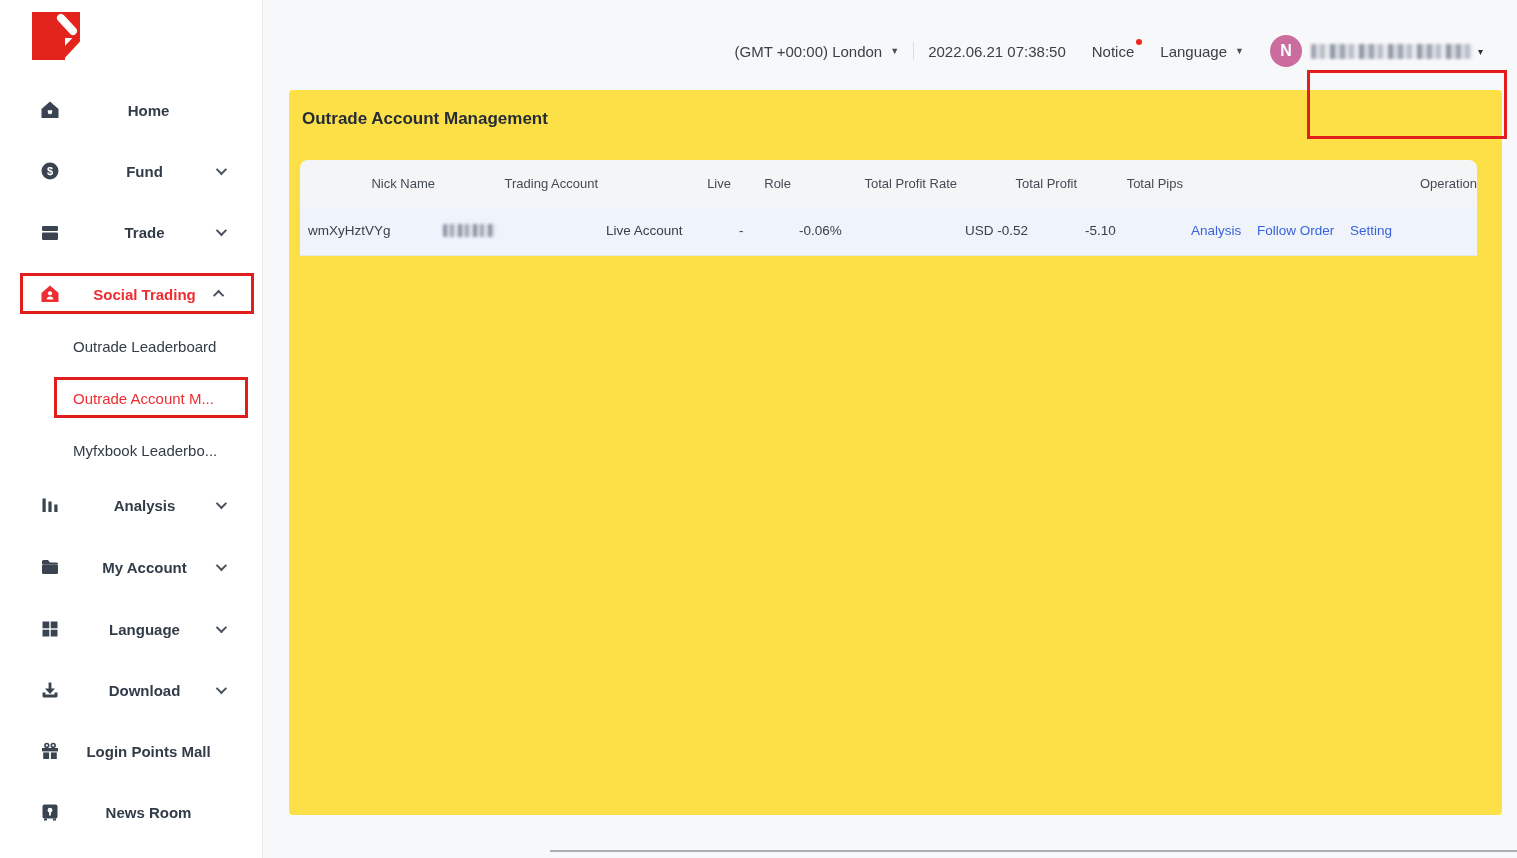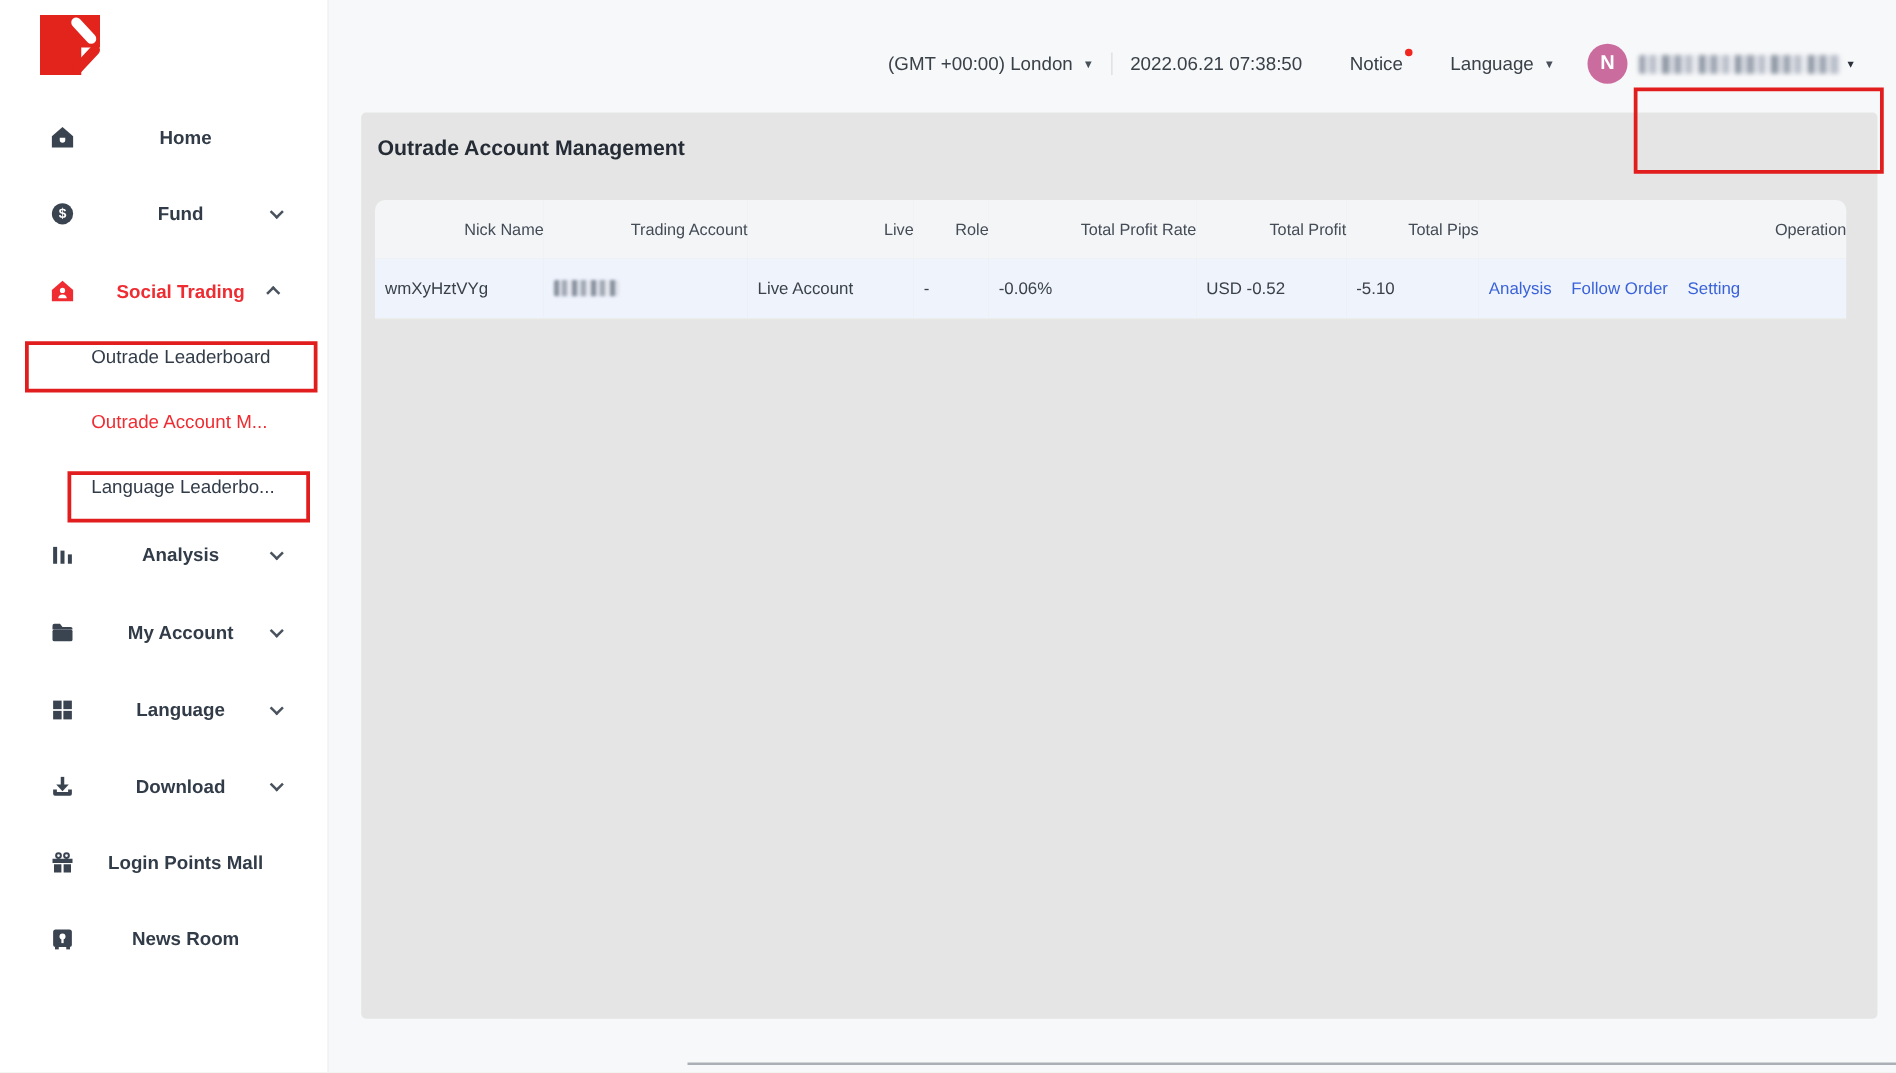--- a/index.html
+++ b/index.html
@@ -21,30 +21,30 @@
   .chev.up { transform:rotate(-135deg) translateY(-2px); }
   .mt30{margin-top:30px}.mt21{margin-top:21px}.mt22{margin-top:22px}
   .mt14{margin-top:14px}.mt16{margin-top:16px}.mt17{margin-top:17px}
 
   
   .main { flex:1; background:#f7f8f9; height:858px; padding:12px 15px 0 26px; position:relative; }
   .topbar { height:78px; display:flex; align-items:center; justify-content:flex-end; padding-right:19px; gap:0; }
   .topbar .t-item { display:flex; align-items:center; font-size:15px; color:#3a4149; white-space:nowrap; }
   .caret { font-size:9px; color:#49505a; margin-left:8px; }
   .v-divider { width:1px; height:18px; background:#d9dce1; margin:0 14px; }
-  .gap26 { margin-left:38px; }
+  .gap26 { margin-left:26px; }
   .notice-wrap { position:relative; cursor:pointer; }
   .notice-dot { position:absolute; top:-4px; right:-8px; width:6px; height:6px; border-radius:50%; background:#f1261f; }
   .avatar { width:32px; height:32px; border-radius:50%; background:#cb6c9f; color:#fff; font-size:16px; font-weight:700; display:flex; align-items:center; justify-content:center; margin-left:26px; cursor:pointer; }
   .blur-name { width:162px; height:15px; margin-left:9px; border-radius:2px; cursor:pointer;
     background:repeating-linear-gradient(90deg,#8d95a3 0 5px,#d9dce3 5px 9px,#aeb4c0 9px 14px,#e8eaef 14px 19px,#7e8896 19px 24px,#cfd3db 24px 29px);
     filter:blur(1.6px); opacity:.85; }
   .user-caret { font-size:10px; color:#2c323b; margin-left:5px; }
 
-  .card { background:#e5e5e5; border-radius:4px; width:1213px; height:725px; padding:14px 25px 0 11px; }
+  .card { background:#fde047; border-radius:4px; width:1213px; height:725px; padding:14px 25px 0 11px; }
   .page-title { font-size:17px; font-weight:700; color:#252c35; margin:5px 0 31px 2px; }
 
   table { border-collapse:collapse; table-layout:fixed; width:1177px; }
   col.c1{width:135px} col.c2{width:163px} col.c3{width:133px} col.c4{width:60px}
   col.c5{width:166px} col.c6{width:120px} col.c7{width:106px} col.c8{width:294px}
   thead th { background:#f4f5f6; height:47px; text-align:right; padding-left:8px; font-size:13px; font-weight:400; color:#434b56; }
   thead th:first-child { border-top-left-radius:8px; }
   thead th:last-child { border-top-right-radius:8px; }
   tbody td { background:#eef3fc; height:48px; padding-left:8px; font-size:13.5px; color:#3a4149; border-bottom:1px solid #e8e7e4; }
   .blur-account { width:52px; height:13px; border-radius:2px;
@@ -91,41 +91,51 @@
       <span class="ic">
         <svg width="20" height="20" viewBox="0 0 20 20">
             <circle cx="10" cy="10" r="8.5" fill="#3a4450"></circle>
             <text x="10" y="13.8" text-anchor="middle" font-size="11" font-weight="bold" fill="#fff" font-family="Liberation Sans,sans-serif">$</text>
           </svg>
       </span>
       <span class="lbl">Fund</span>
       <span class="chev"></span>
     </div>
 
+    <div class="nav-item mt21">
+      <span class="ic">
+        <svg width="20" height="20" viewBox="0 0 20 20">
+            <rect x="2" y="4" width="16" height="5" rx="1.2" fill="#3a4450"></rect>
+            <rect x="2" y="10.5" width="16" height="7.5" rx="1.2" fill="#3a4450"></rect>
+          </svg>
+      </span>
+      <span class="lbl">Trade</span>
+      <span class="chev"></span>
+    </div>
 
     <div class="nav-item active mt22">
       <span class="ic">
         <svg width="20" height="20" viewBox="0 0 20 20">
             <path d="M10 1.5 L18.5 9 V18 H1.5 V9 Z" fill="#ee2c31"></path>
             <circle cx="10" cy="9.3" r="2.1" fill="#fff"></circle>
             <path d="M6.6 15.6 c0-1.9 1.5-3.1 3.4-3.1 s3.4 1.2 3.4 3.1 z" fill="#fff"></path>
           </svg>
       </span>
       <span class="lbl">Social Trading</span>
       <span class="chev up"></span>
     </div>
 
     <div class="sub-item mt14">
       <span class="lbl">Outrade Leaderboard</span>
     </div>
     <div class="sub-item active mt16">
       <span class="lbl">Outrade Account M...</span>
     </div>
     <div class="sub-item mt16">
-      <span class="lbl">Language Leaderbo...</span>
+      <span class="lbl">Myfxbook Leaderbo...</span>
     </div>
 
     <div class="nav-item mt17">
       <span class="ic">
         <svg width="20" height="20" viewBox="0 0 20 20">
             <rect x="2.5" y="3.5" width="3.2" height="13.5" fill="#3a4450"></rect>
             <rect x="8.4" y="6.5" width="3.2" height="10.5" fill="#3a4450"></rect>
             <rect x="14.3" y="9.5" width="3.2" height="7.5" fill="#3a4450"></rect>
           </svg>
       </span>

